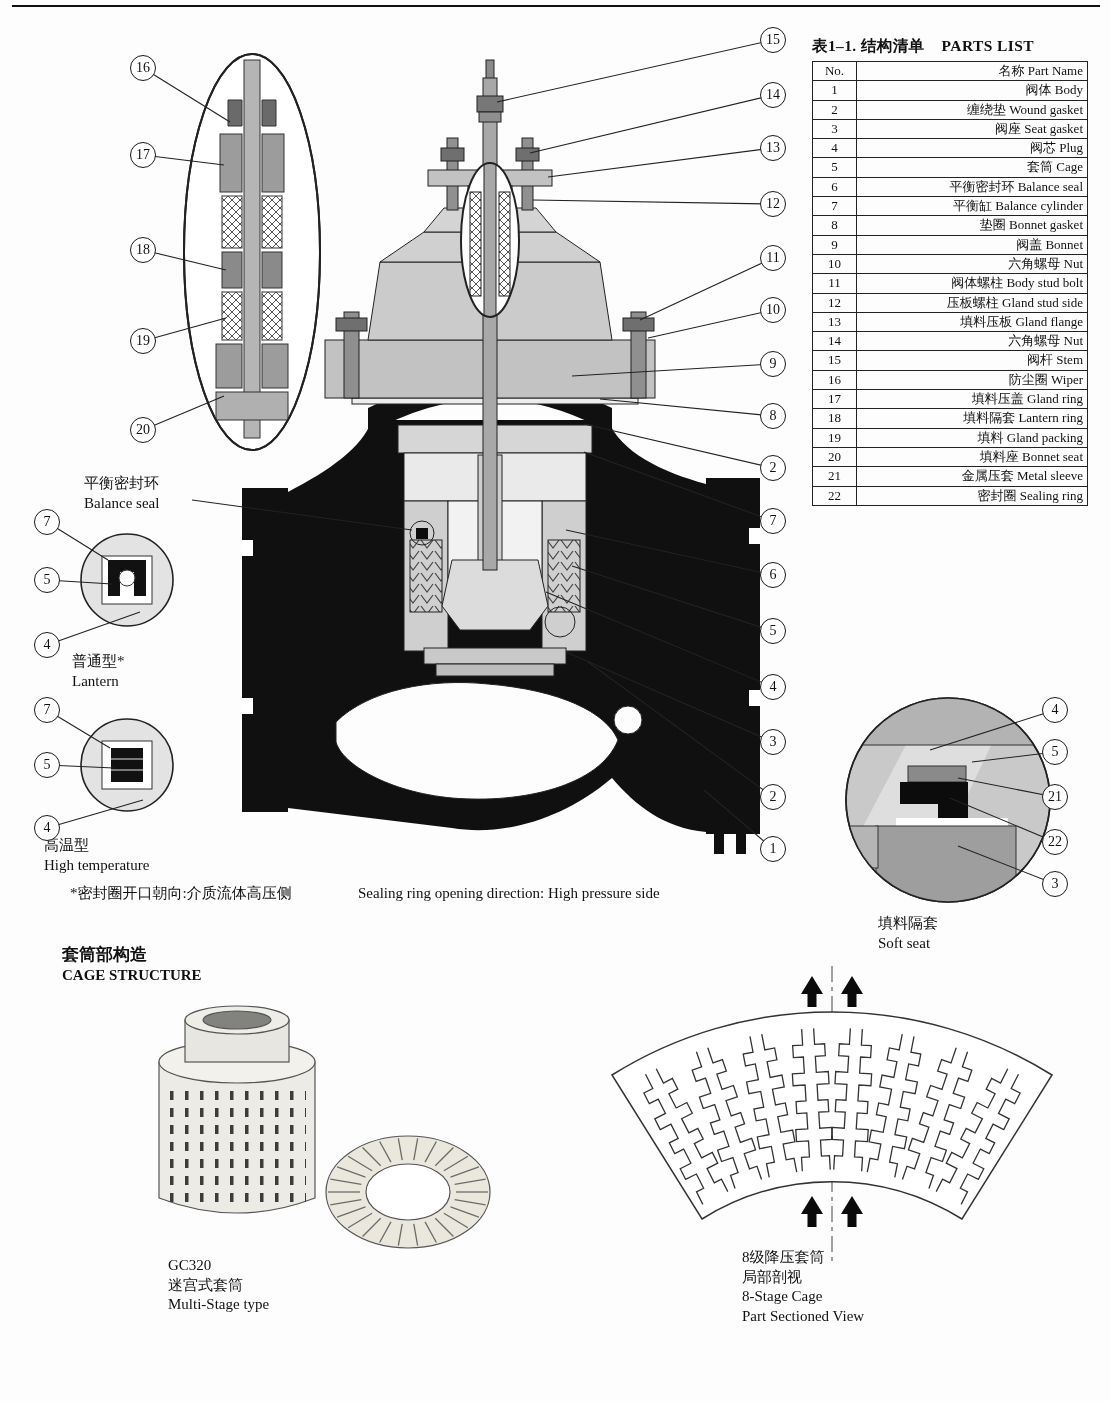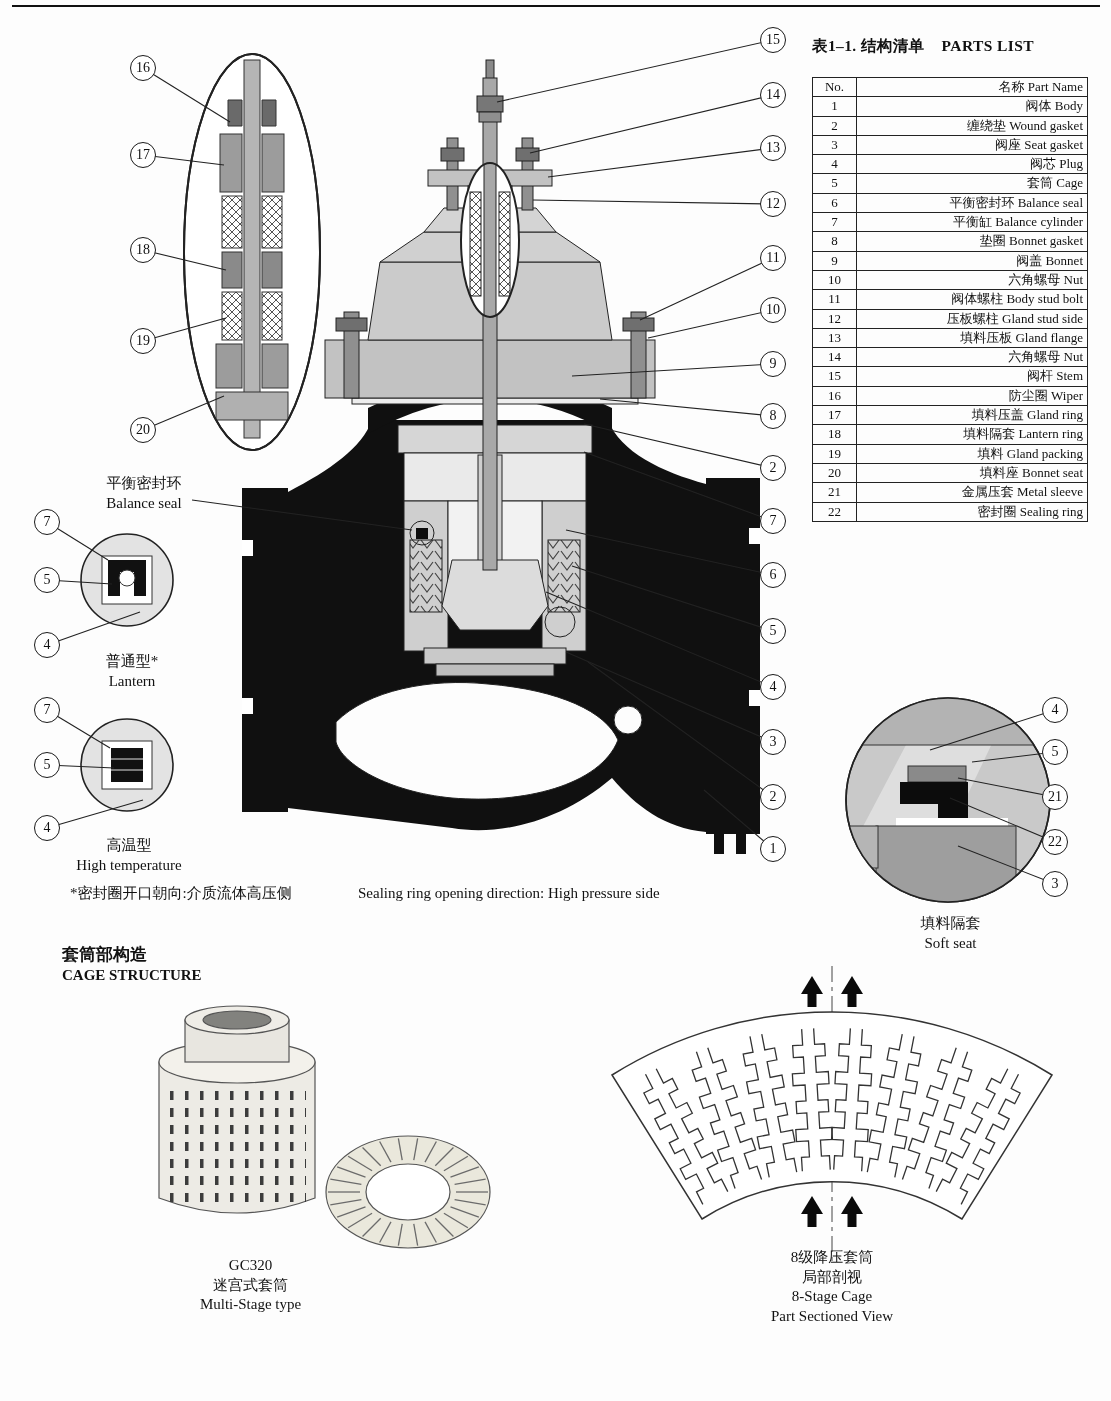--- a/index.html
+++ b/index.html
@@ -4,25 +4,25 @@
 <style>
   *{margin:0;padding:0;box-sizing:border-box}
   html,body{background:#fff}
   body{width:1111px;height:1401px;position:relative;font-family:"Liberation Serif","DejaVu Serif",serif;color:#111}
   #stage{position:absolute;left:0;top:0;width:1111px;height:1401px;background:#fdfdfd;overflow:hidden}
   svg#art{position:absolute;left:0;top:0;z-index:1}
   #callout-layer{position:absolute;left:0;top:0;width:1111px;height:1401px;z-index:4;pointer-events:none}
   .callout{position:absolute;width:26px;height:26px;border:1.6px solid #1a1a1a;border-radius:50%;background:#fff;
            display:flex;align-items:center;justify-content:center;font-size:14px;line-height:1}
   .lbl{position:absolute;z-index:3;line-height:1.3}
-  .center{text-align:center}
+  .center{}
   .bold{font-weight:bold}.fs15{font-size:15px}.fs17{font-size:17px}
   #parts-panel{position:absolute;left:812px;top:36px;width:276px;z-index:3}
   .tbl-title{font-weight:bold;font-size:15.5px;letter-spacing:.4px;white-space:nowrap}
-  #parts-panel table{border-collapse:collapse;width:100%;margin-top:20px}
+  #parts-panel table{border-collapse:collapse;width:100%;margin-top:4px}
   #parts-panel th,#parts-panel td{border:1px solid #222;font-size:13px;font-weight:normal;padding:2px 4px;height:18px;line-height:1.1}
   .c-no{width:44px;text-align:center}
   .c-name{text-align:right;white-space:nowrap;overflow:hidden}
 </style>
 </head>
 <body>
 
 <div id="stage">
 
 <svg id="art" width="1111" height="1401" viewBox="0 0 1111 1401">

